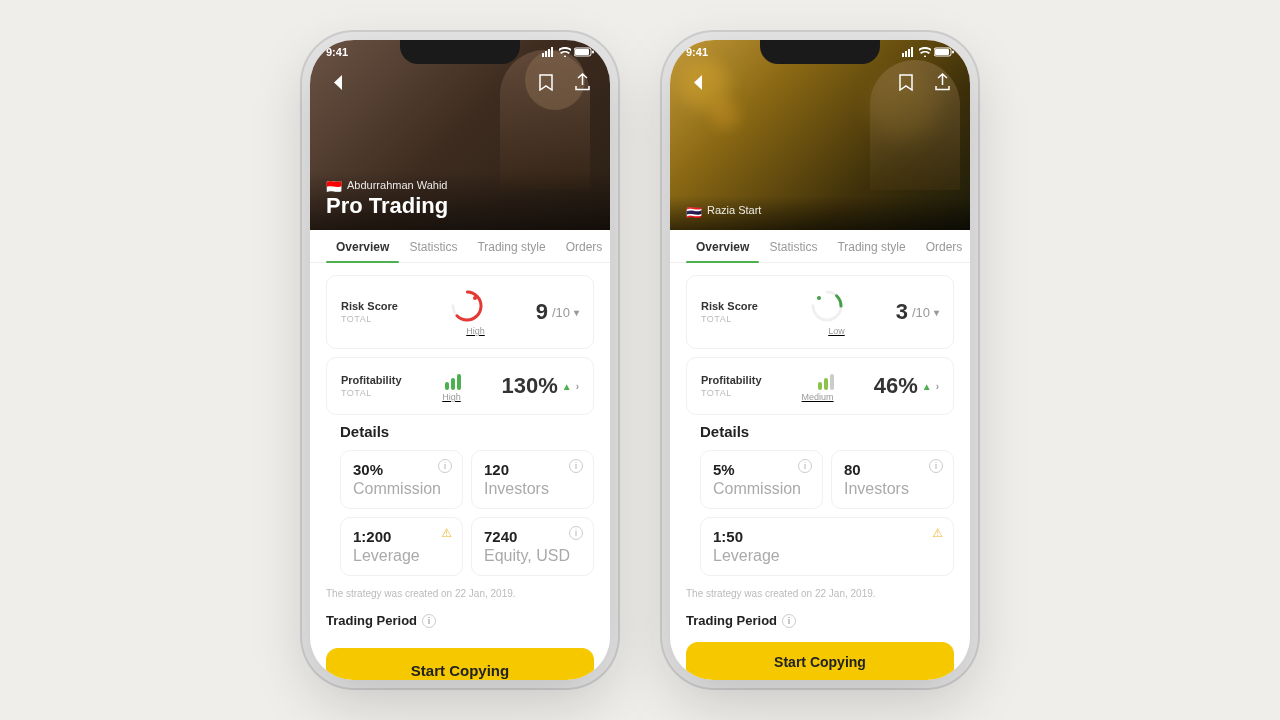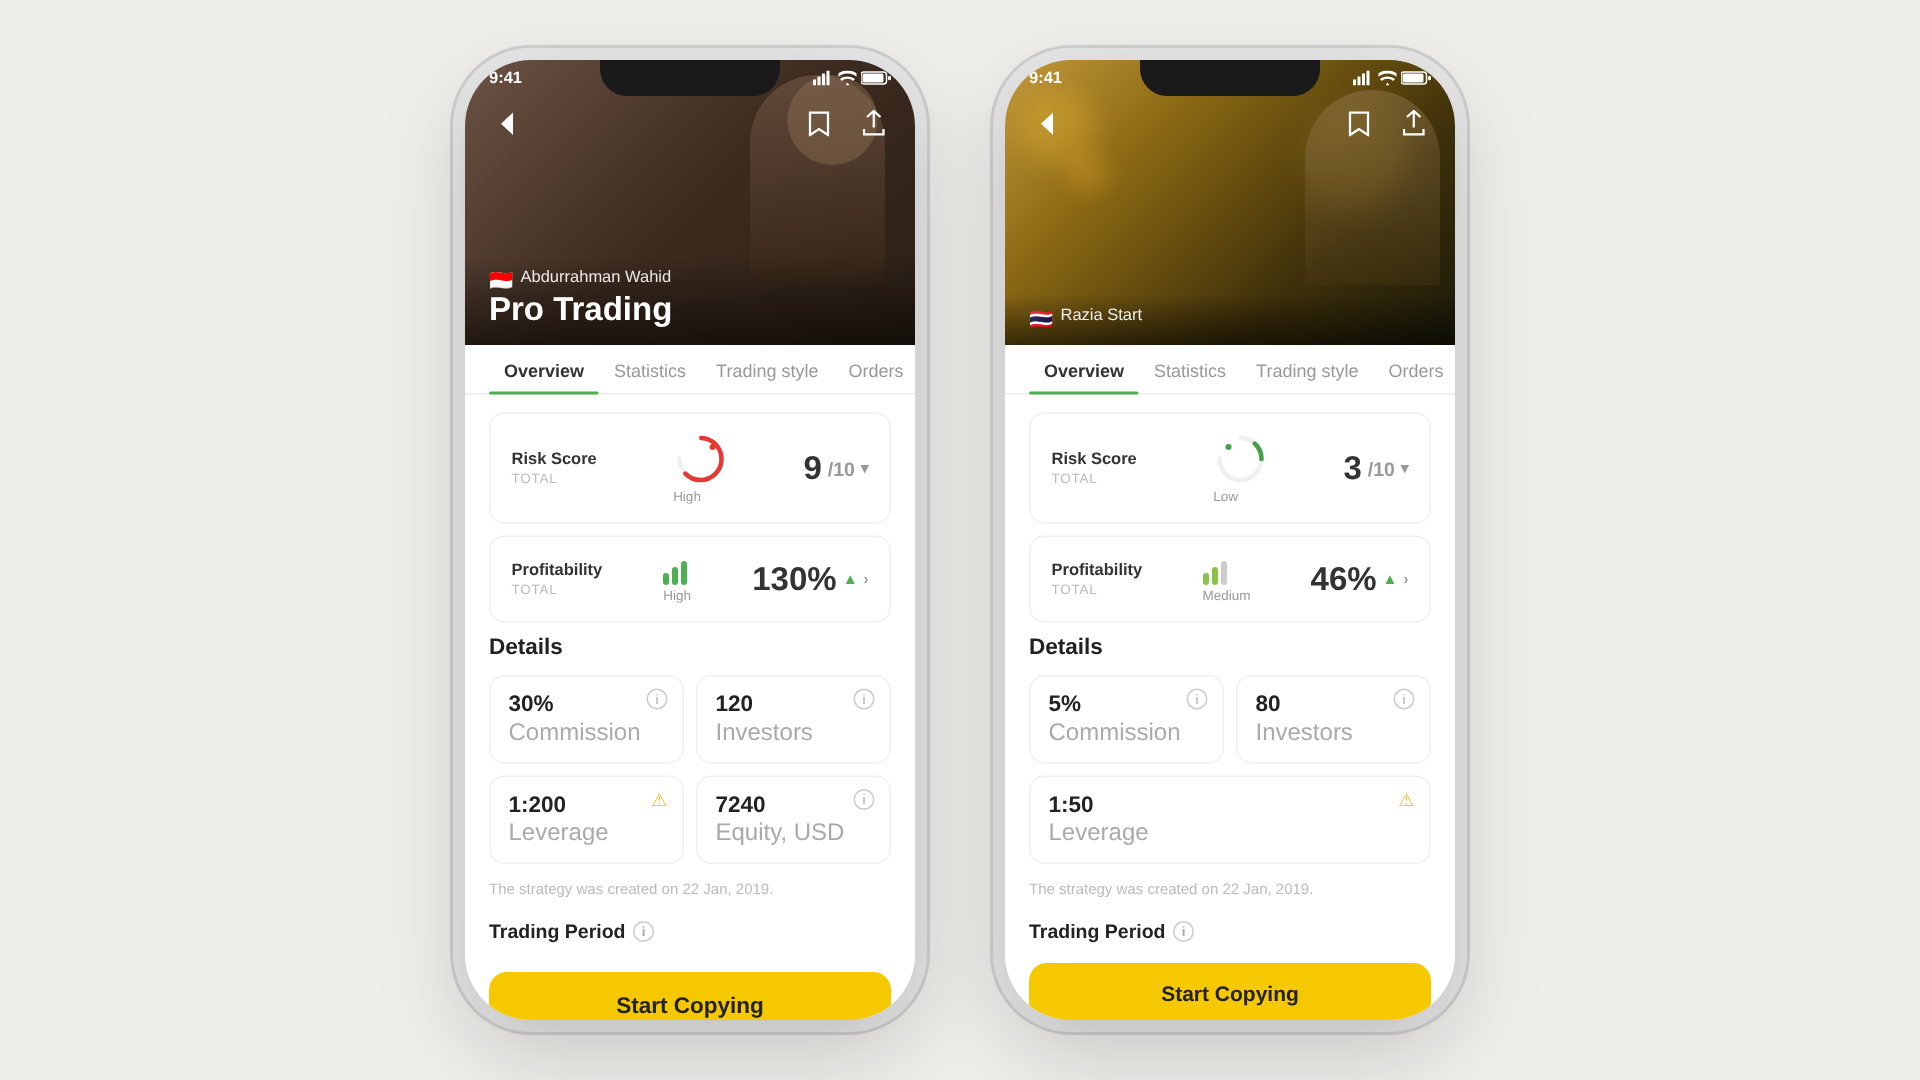--- a/index.html
+++ b/index.html
@@ -181,22 +181,23 @@
     }
     .card-sublabel {
       font-size: 9px;
       color: #bbb;
       text-transform: uppercase;
       letter-spacing: 0.5px;
     }
     .card-middle {
       display: flex;
       flex-direction: column;
-      align-items: flex-start;
+      align-items: flex-end;
       gap: 2px;
+      text-decoration: underline;
     }
     .gauge-container {
       width: 36px;
       height: 36px;
       position: relative;
     }
     .gauge-label {
       font-size: 9px;
       color: #999;
       text-align: center;
@@ -205,32 +206,32 @@
       font-size: 22px;
       font-weight: 600;
       color: #333;
       display: flex;
       align-items: center;
       gap: 4px;
     }
     .card-value span.unit {
       font-size: 13px;
       color: #999;
-      font-weight: 700;
+      font-weight: 400;
     }
     .arrow-up {
       color: #4caf50;
       font-size: 10px;
     }
     .arrow-chevron {
       color: #999;
       font-size: 10px;
     }
     .details-section {
-      padding: 0 16px 8px 16px;
+      padding: 0 16px 8px 30px;
     }
     .details-title {
       font-size: 15px;
       font-weight: 700;
       color: #222;
       margin-bottom: 10px;
     }
     .details-grid {
       display: grid;
       grid-template-columns: 1fr 1fr;

